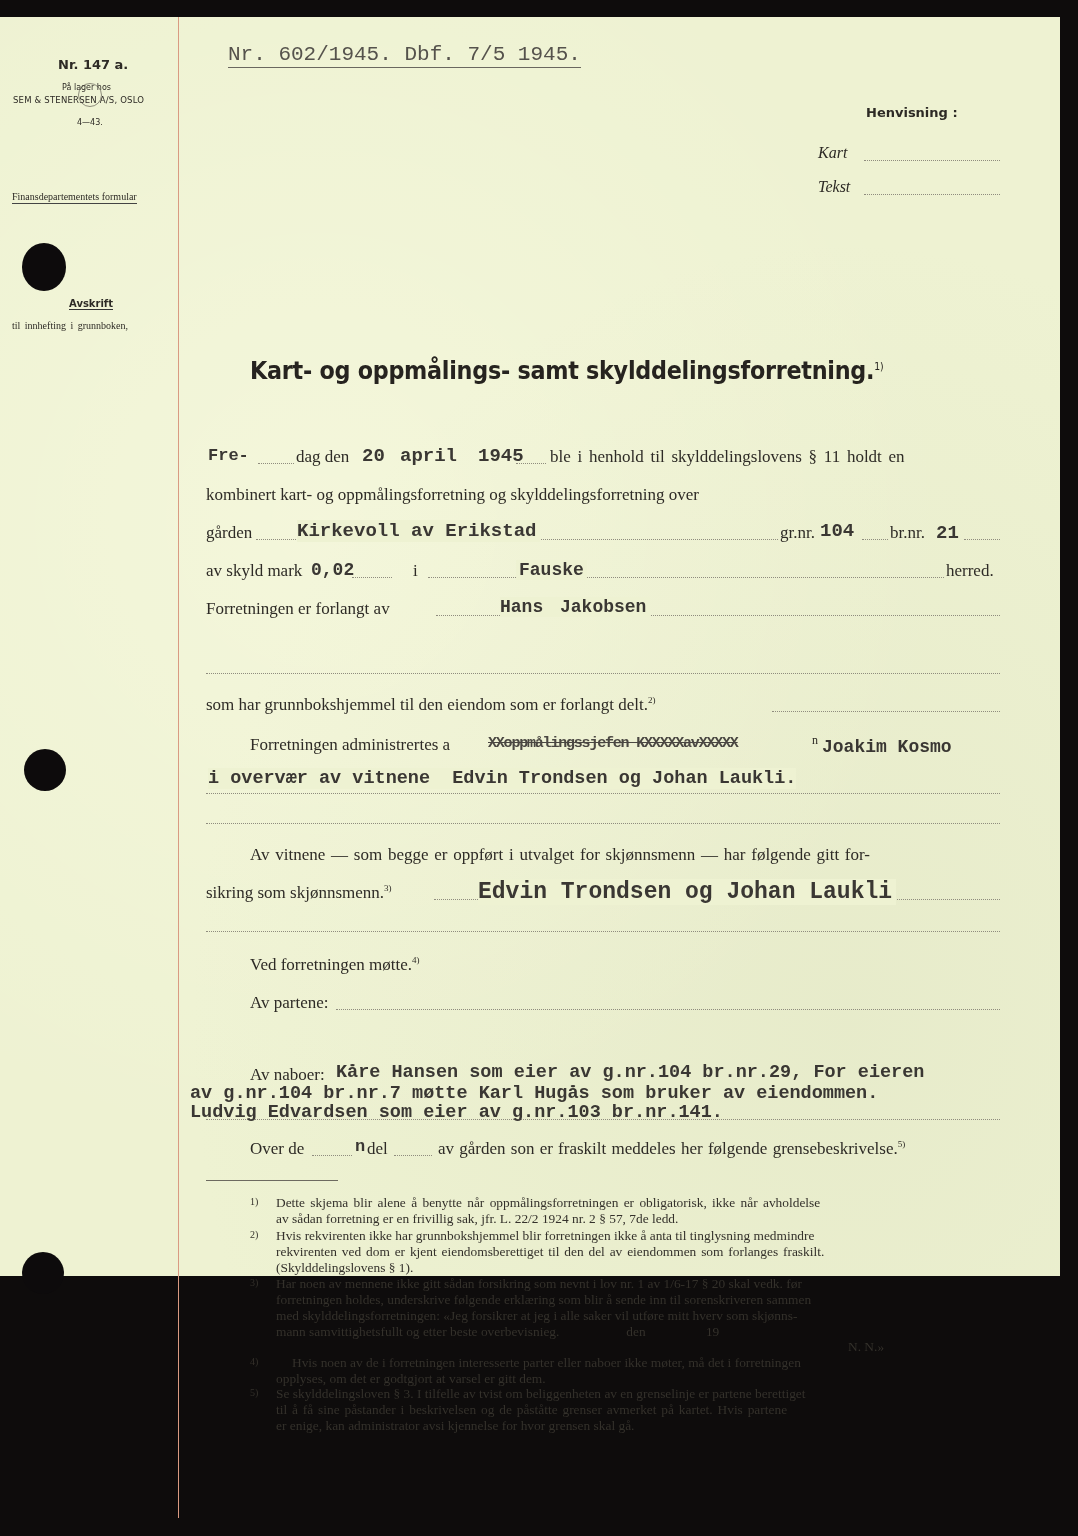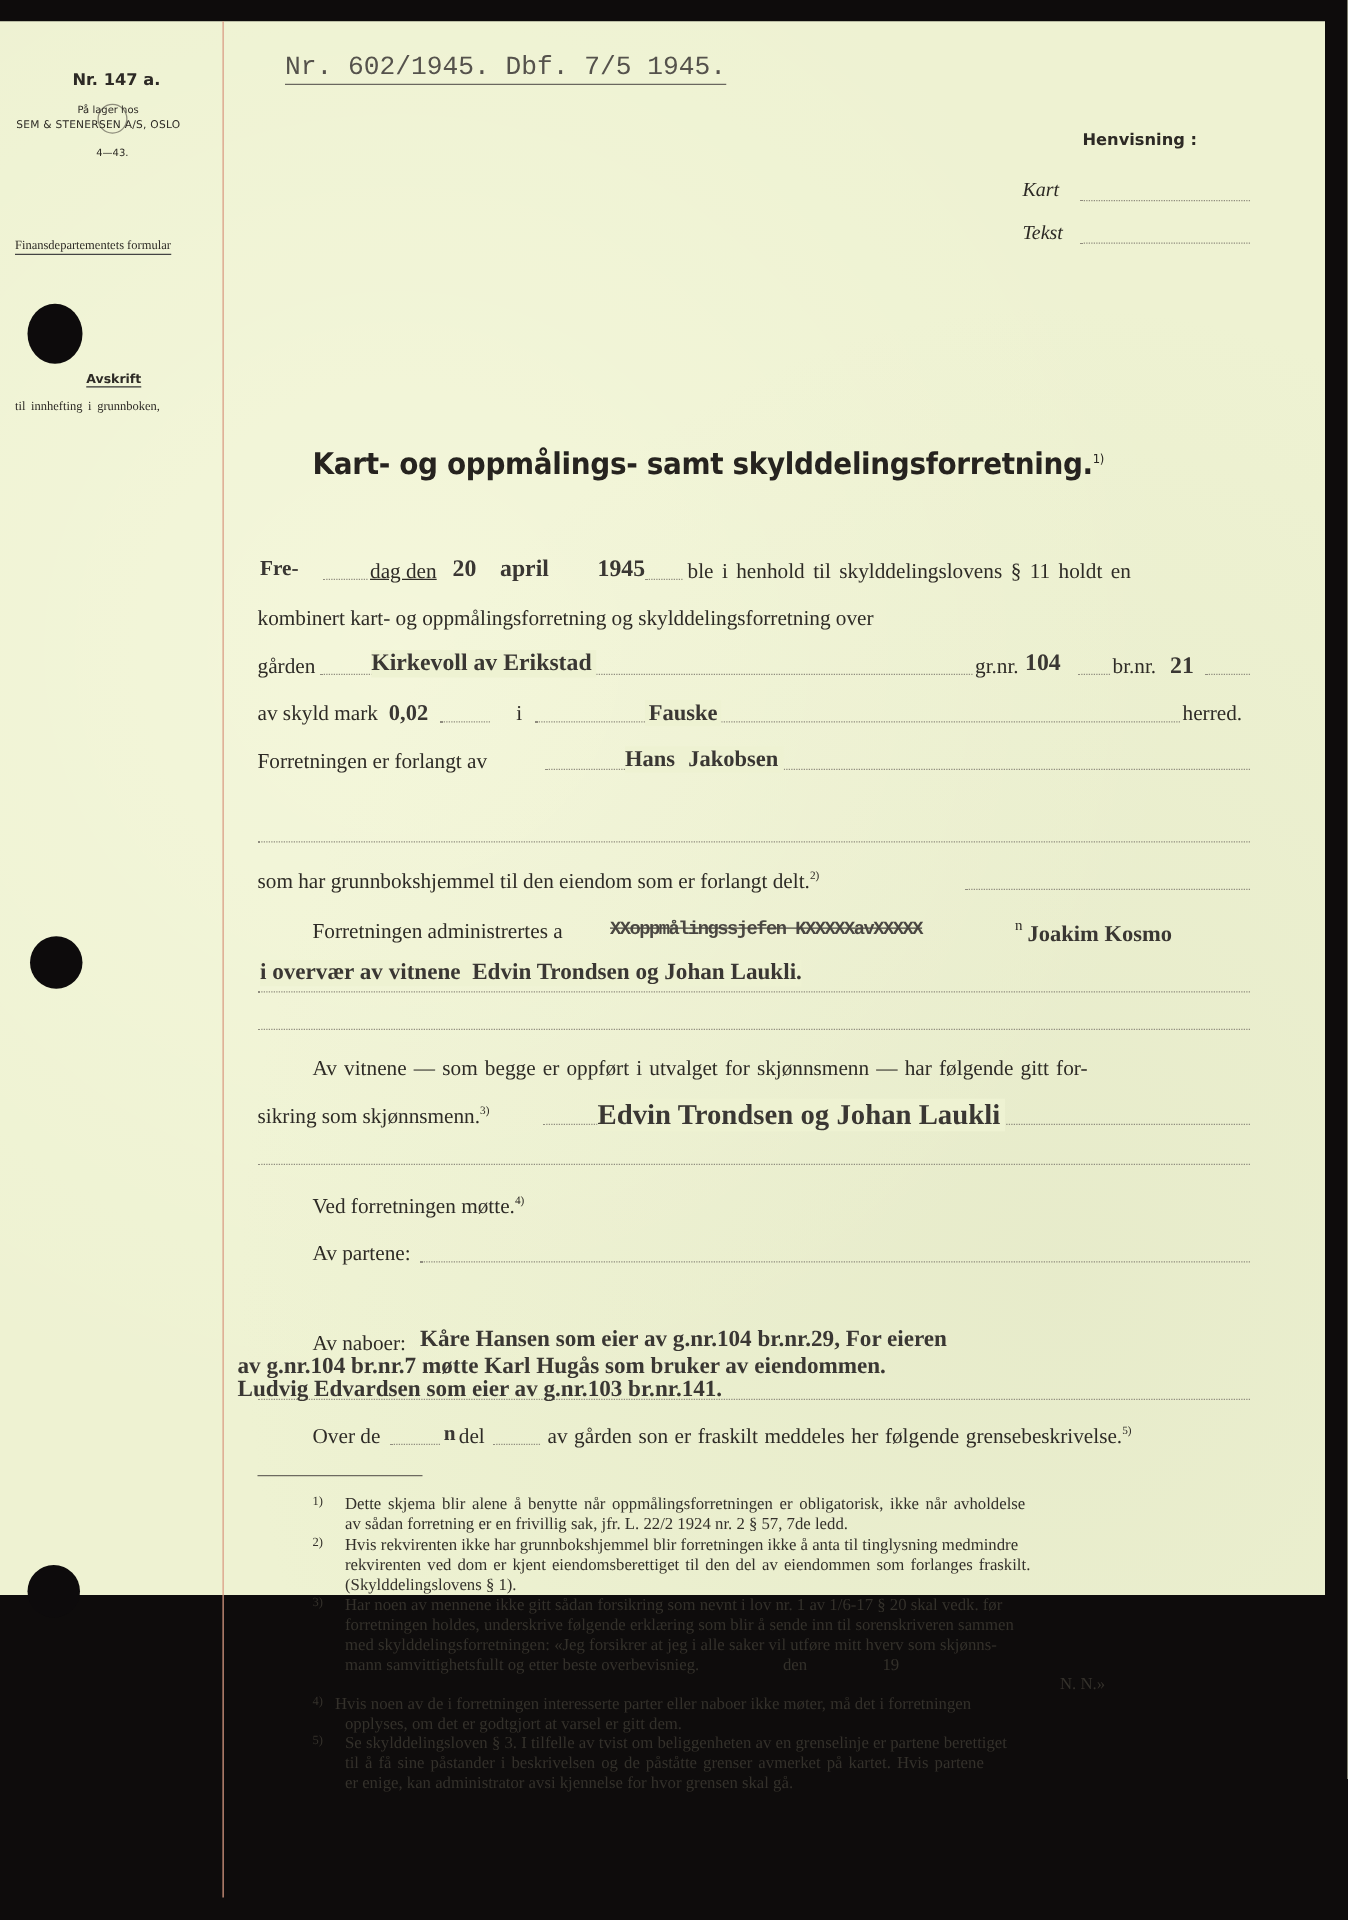--- a/index.html
+++ b/index.html
@@ -5,21 +5,21 @@
   html,body{margin:0;padding:0;}
   body{width:1078px;height:1536px;background:#0e0c0c;position:relative;overflow:hidden;}
   .paper{position:absolute;left:0;top:17px;width:1060px;height:1259px;background:#eef2d2;
     background-image:radial-gradient(ellipse at 30% 40%, rgba(255,255,235,0.35), rgba(0,0,0,0) 60%),
                      radial-gradient(ellipse at 80% 80%, rgba(210,215,180,0.25), rgba(0,0,0,0) 55%);}
   .margin-line{position:absolute;left:178px;top:0;width:1px;height:1501px;background:#d99a82;}
   .abs{position:absolute;}
   .sans{font-family:"DejaVu Sans","Liberation Sans",sans-serif;}
   .serif{font-family:"Liberation Serif","DejaVu Serif",serif;}
   .ink{color:#2d2a25;}
-  .type{color:#3a3733;font-family:Liberation Serif, serif;font-weight:bold;}
+  .type{color:#3a3733;font-family:Liberation Mono, monospace;font-weight:bold;}
   .typelight{color:#55524c;font-family:"Liberation Mono","DejaVu Sans Mono",monospace;}
   .dots{position:absolute;height:0;border-bottom:1px dotted #8f8c7e;}
   .hole{position:absolute;width:42px;height:42px;border-radius:50%;background:#0d0b0c;}
   .row{position:absolute;font-family:"Liberation Serif","DejaVu Serif",serif;font-size:17px;color:#2e2b26;white-space:nowrap;}
   .fn{position:absolute;font-family:"Liberation Serif","DejaVu Serif",serif;font-size:13.4px;color:#34312b;line-height:15.6px;white-space:nowrap;}
   .fnnum{position:absolute;left:250px;font-family:"Liberation Serif","DejaVu Serif",serif;font-size:10px;color:#34312b;}
   sup{font-size:9px;}
 </style>
 </head>
 <body>
@@ -48,21 +48,21 @@
   <div class="dots" style="left:864px;top:177px;width:136px;"></div>
 
   <div class="abs sans" style="left:250px;top:340px;font-size:24px;font-weight:bold;color:#26231f;letter-spacing:-0.3px;transform:scaleX(0.93);transform-origin:left;">
     <span>Kart- og oppmålings- samt skylddelingsforretning.</span><sup style="font-weight:normal;font-size:10px;">1)</sup>
   </div>
 
   <div class="row" style="left:208px;top:428px;">
     <span class="type" style="font-size:17px;">Fre-</span>
   </div>
   <div class="dots" style="left:258px;top:446px;width:36px;"></div>
-  <div class="row" style="left:296px;top:430px;text-decoration:underline;">dag den</div>
+  <div class="row" style="left:296px;top:430px;">dag den</div>
   <div class="abs type" style="left:362px;top:428px;font-size:19px;">20</div>
   <div class="abs type" style="left:400px;top:428px;font-size:19px;">april</div>
   <div class="abs type" style="left:478px;top:428px;font-size:19px;">1945</div>
   <div class="dots" style="left:516px;top:446px;width:30px;"></div>
   <div class="row" style="left:550px;top:430px;word-spacing:2.5px;">ble i henhold til skylddelingslovens § 11 holdt en</div>
 
   <div class="row" style="left:206px;top:468px;">kombinert kart- og oppmålingsforretning og skylddelingsforretning over</div>
 
   <div class="row" style="left:206px;top:506px;">gården</div>
   <div class="dots" style="left:256px;top:522px;width:522px;"></div>
@@ -139,21 +139,21 @@
     <div class="fn" style="left:276px;top:1243px;">(Skylddelingslovens § 1).</div>
 
     <div class="fnnum" style="top:1260px;">3)</div>
     <div class="fn" style="left:276px;top:1259px;">Har noen av mennene ikke gitt sådan forsikring som nevnt i lov nr. 1 av 1/6-17 § 20 skal vedk. før</div>
     <div class="fn" style="left:276px;top:1275px;">forretningen holdes, underskrive følgende erklæring som blir å sende inn til sorenskriveren sammen</div>
     <div class="fn" style="left:276px;top:1291px;">med skylddelingsforretningen: «Jeg forsikrer at jeg i alle saker vil utføre mitt hverv som skjønns-</div>
     <div class="fn" style="left:276px;top:1307px;white-space:pre;">mann samvittighetsfullt og etter beste overbevisnieg.                    den                  19</div>
     <div class="fn" style="left:848px;top:1322px;">N. N.»</div>
 
     <div class="fnnum" style="top:1339px;">4)</div>
-    <div class="fn" style="left:268px;top:1338px;">Hvis noen av de i forretningen interesserte parter eller naboer ikke møter, må det i forretningen</div>
+    <div class="fn" style="left:292px;top:1338px;">Hvis noen av de i forretningen interesserte parter eller naboer ikke møter, må det i forretningen</div>
     <div class="fn" style="left:276px;top:1354px;">opplyses, om det er godtgjort at varsel er gitt dem.</div>
 
     <div class="fnnum" style="top:1370px;">5)</div>
     <div class="fn" style="left:276px;top:1369px;">Se skylddelingsloven § 3.  I tilfelle av tvist om beliggenheten av en grenselinje er partene berettiget</div>
     <div class="fn" style="left:276px;top:1385px;word-spacing:1.5px;">til å få sine påstander i beskrivelsen og de påståtte grenser avmerket på kartet.  Hvis partene</div>
     <div class="fn" style="left:276px;top:1401px;">er enige, kan administrator avsi kjennelse for hvor grensen skal gå.</div>
   </div>
 </div>
 
 </body></html>

